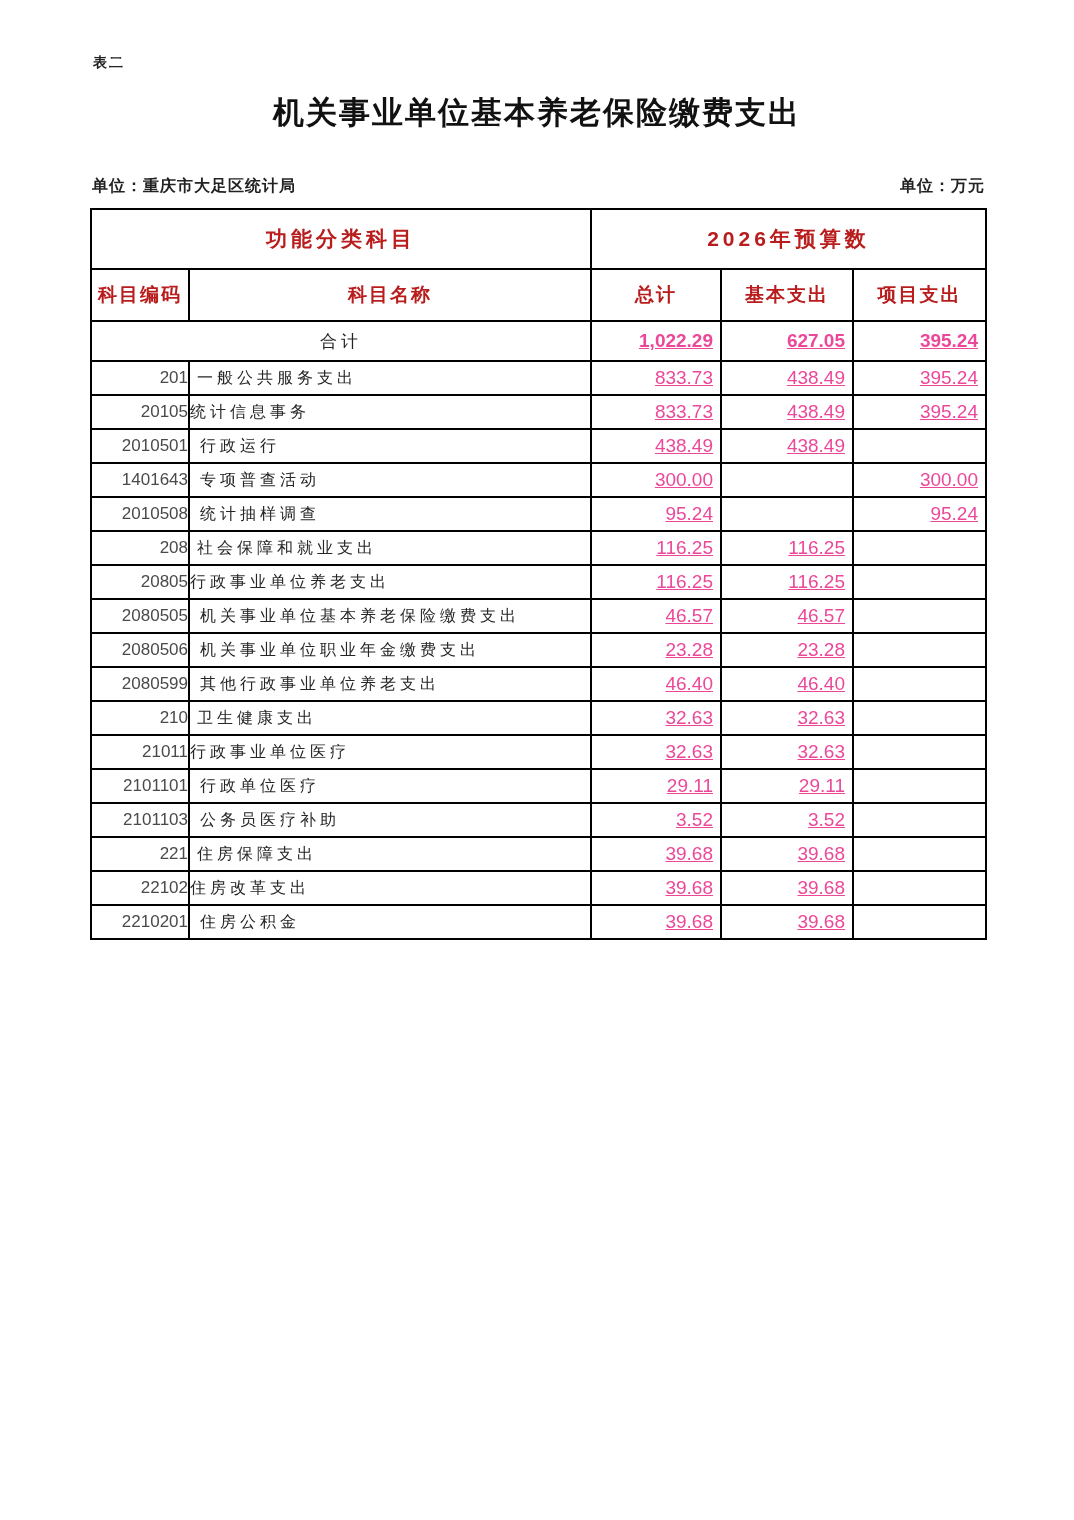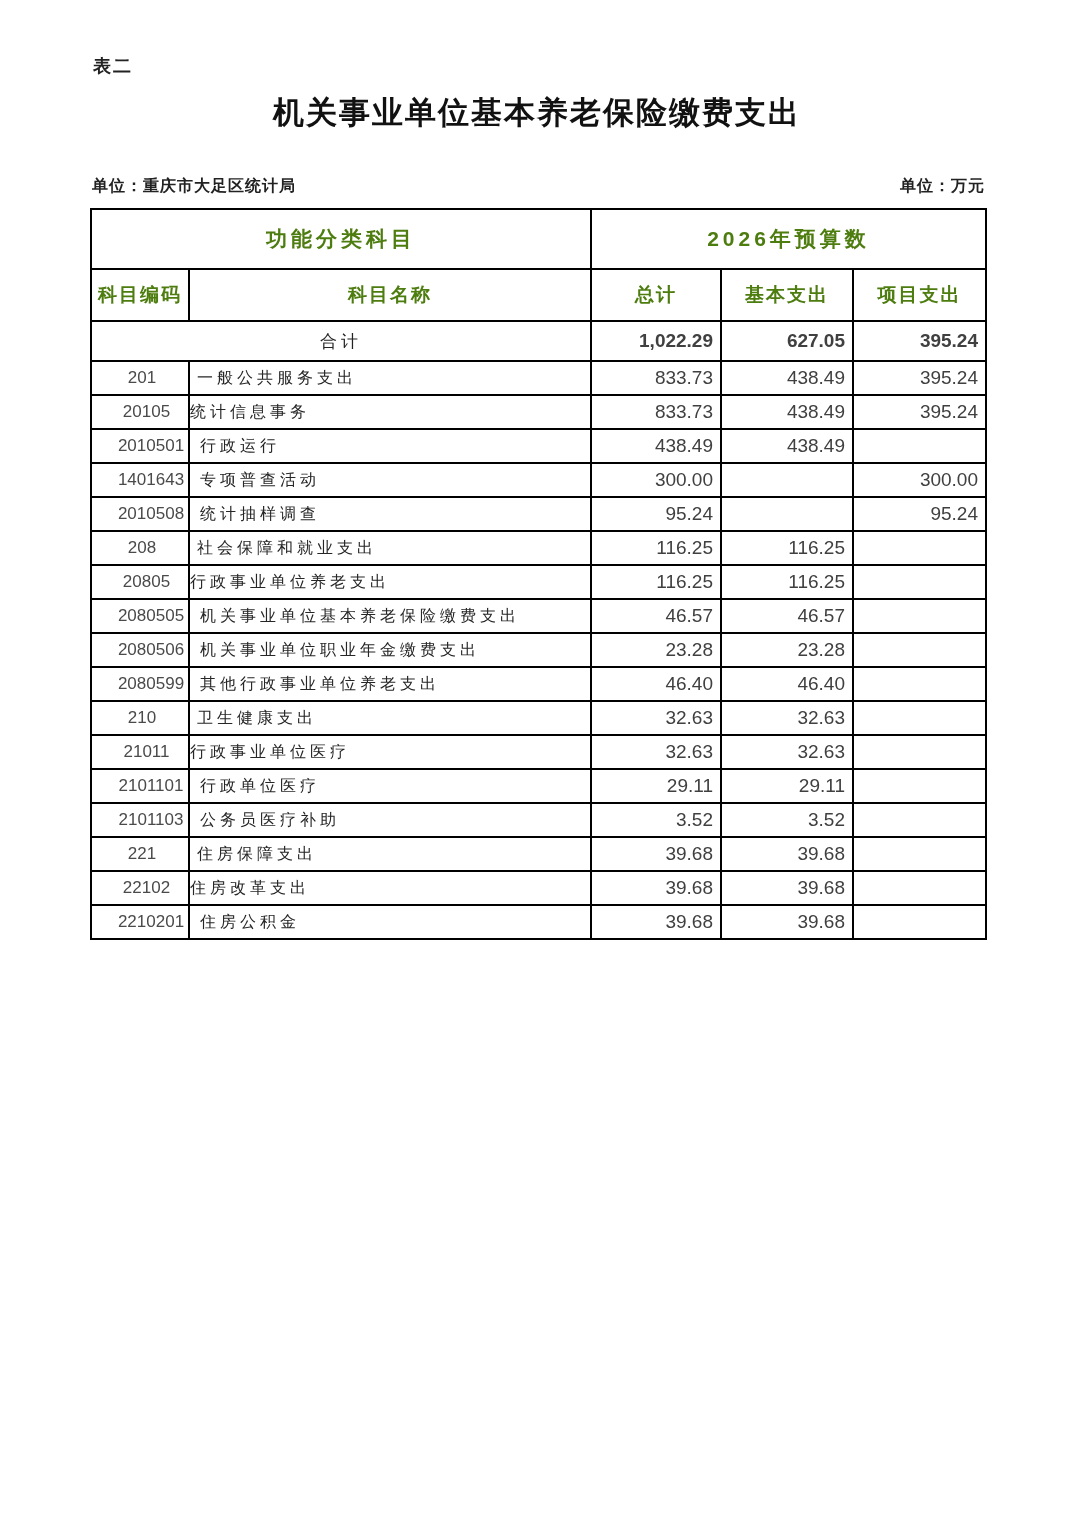--- a/index.html
+++ b/index.html
@@ -12,21 +12,21 @@
     position: relative;
     width: 1074px;
     height: 1520px;
     background: #ffffff;
     overflow: hidden;
   }
   .table-label {
     position: absolute;
     left: 93px;
     top: 54px;
-    font-size: 18px;
+    font-size: 14px;
     font-weight: 600;
     letter-spacing: 2px;
     color: #222;
   }
   .doc-title {
     position: absolute;
     left: 0;
     top: 92px;
     width: 100%;
     text-align: center;
@@ -58,53 +58,54 @@
     table-layout: fixed;
   }
   table.budget th, table.budget td {
     border: 2px solid #000;
     overflow: hidden;
     white-space: nowrap;
   }
   thead th {
     font-family: "Liberation Sans", "DejaVu Sans", sans-serif;
     font-weight: 700;
-    color: #4d7c0f;
+    color: #b91c1c;
     text-align: center;
     vertical-align: middle;
   }
   tr.head-group th { height: 60px; font-size: 21px; letter-spacing: 4px; }
   tr.head-cols  th { height: 52px; font-size: 19px; letter-spacing: 2px; }
   th.code-head { letter-spacing: 1px; white-space: normal; line-height: 1.25; padding: 2px 6px; }
   tr.total-row td { height: 40px; vertical-align: middle; }
   td.total-name {
     text-align: center;
     font-size: 17px;
     letter-spacing: 4px;
     color: #222;
   }
   tbody tr.data-row td { height: 34px; vertical-align: middle; }
   td.code {
     font-family: "Liberation Sans", "DejaVu Sans", sans-serif;
     font-size: 17px;
     color: #4a4a4a;
-    text-align: center;
+    text-align: right;
   }
   td.name {
     font-size: 16px;
     letter-spacing: 4px;
     color: #262626;
     text-align: left;
   }
   td.num {
     font-family: "Liberation Sans", "DejaVu Sans", sans-serif;
     font-size: 19px;
-    color: #404040;
+    color: #ec4899;
     text-align: right;
     padding-right: 7px;
+    text-decoration: underline;
   }
   td.num.bold { font-weight: 700; font-size: 19px; }
   tr.lvl1 td.code { padding-left: 4px; }
   tr.lvl2 td.code { padding-left: 13px; }
   tr.lvl3 td.code { padding-left: 22px; }
   tr.lvl1 td.name { padding-left: 7px; }
   tr.lvl2 td.name { padding-left: 0; }
   tr.lvl3 td.name { padding-left: 10px; border-radius: 17px; }
 </style>
 </head>

